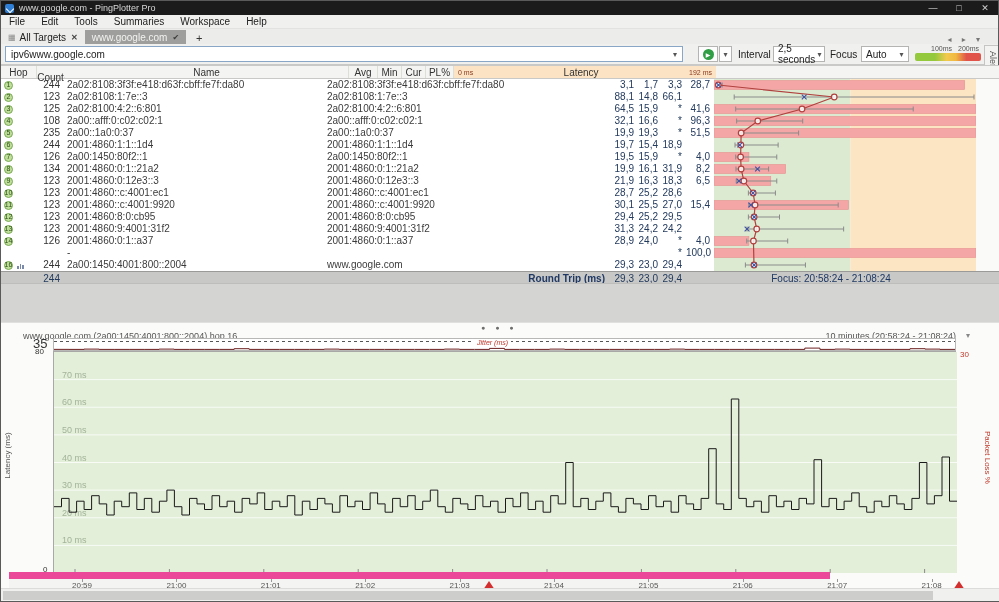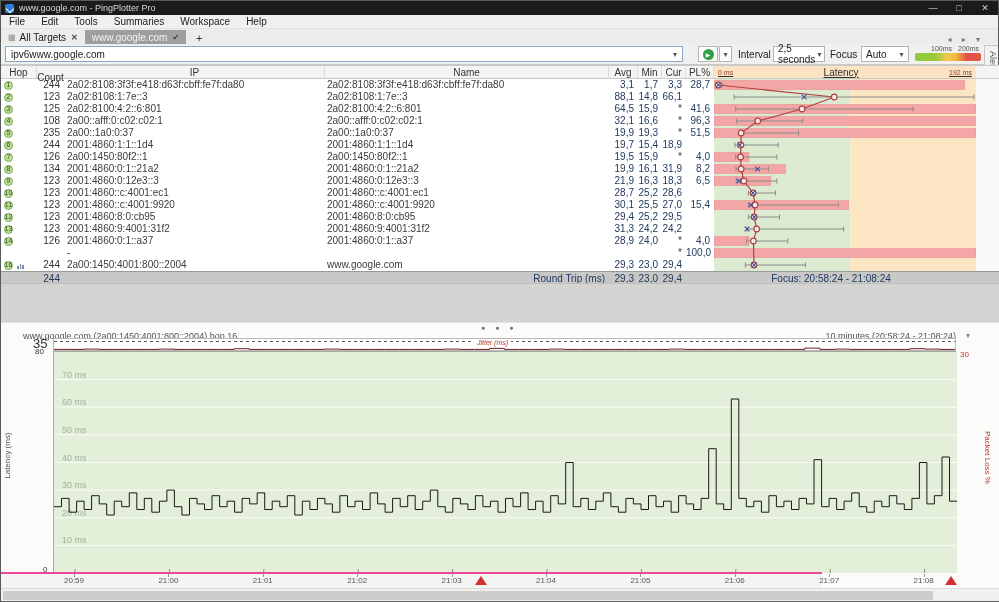--- a/index.html
+++ b/index.html
@@ -52,42 +52,42 @@
   #scale-labels span:last-child { margin-left:6px; }
   #scale-bar { height:8px; margin-top:1px; background:linear-gradient(90deg,#94c83d 0%,#94c83d 30%,#f2c94c 48%,#f0b840 62%,#e0544a 78%,#e0544a 100%); border-radius:2px; }
   #alerts-tab { position:absolute; right:0px; top:44px; width:14px; height:36px; background:#f3f3f1; border:1px solid #c5c5c3; border-right:0; writing-mode:vertical-rl; text-align:center; font-size:9px; color:#555; }
 
   
   #hop-section { position:absolute; left:0; top:64px; width:999px; height:218px; background:#fff; }
   #grid-header { position:absolute; left:0; top:0; height:14px; width:999px; background:#f4f4f2; border-top:1px solid #c9c9c7; border-bottom:1px solid #c9c9c7; display:flex; font-size:10px; color:#333; }
   .hc { border-right:1px solid #ddddda; display:flex; align-items:center; justify-content:center; }
   .hc.hop { width:36px; } .hc.count { width:28px;margin-top:11px; } .hc.ip { width:260px; } .hc.name { width:284px; }
   .hc.avg { width:29px; } .hc.min { width:24px; } .hc.cur { width:24px; } .hc.pl { width:28px; }
-  .hc.lat { width:262px; background:#fbe3c3; justify-content:space-between; padding:0 4px; border-right:0;text-decoration:underline; }
+  .hc.lat { width:262px; background:#fbe3c3; justify-content:space-between; padding:0 4px; border-right:0; }
   .hc.lat .edge { font-size:7px; color:#8a3a1f; }
   .hc.lat .mid { font-size:10px; color:#333; }
   #grid-body { position:absolute; left:0; top:14px; width:713px; height:192px; }
   .trow { height:12px; display:flex; align-items:center; }
   .cell { height:12px; line-height:12px; white-space:nowrap; overflow:hidden; }
   .cell.hop { width:36px; display:flex; align-items:center; justify-content:flex-start; padding-left:3px; }
   .hopnum { width:9px; height:9px; border-radius:50%; background:#bede9a; border:1px solid #79ab56; color:#2d5016; font-size:7px; display:flex; align-items:center; justify-content:center; }
   .minigraph { display:flex; align-items:flex-end; gap:1px; margin-left:4px; height:7px; }
   .minigraph i { width:1.5px; background:#7a8aa8; display:block; }
   .cell.count { width:28px; text-align:right; padding-right:5px; color:#333; }
   .cell.ip { width:260px; color:#3b3b3b; padding-left:2px; }
   .cell.name { width:284px; color:#3b3b3b; padding-left:2px; }
   .cell.num { width:29px; text-align:right; padding-right:4px; color:#223a5e; }
   .cell.num.w24 { width:24px; }
   .cell.pl { width:28px; text-align:right; padding-right:4px; color:#223a5e; }
   #hop-chart { position:absolute; left:713px; top:14px; width:262px; height:192px; }
   #grid-right-gap { position:absolute; left:975px; top:14px; width:24px; height:192px; background:#fafaf8; }
 
   #grid-footer { position:absolute; left:0; top:206px; width:999px; height:13px; background:#c8c8c6; border-top:1px solid #9a9a98; display:flex; align-items:center; font-size:10px; }
   #grid-footer .fcount { width:64px; text-align:right; padding-right:5px; color:#223a5e; }
-  #grid-footer .flabel { width:544px; text-align:right; color:#1f3864; font-weight:normal; padding-right:4px; }
+  #grid-footer .flabel { width:544px; text-align:right; color:#1f3864; font-weight:bold; padding-right:4px; }
   #grid-footer .fv { width:29px; text-align:right; padding-right:4px; color:#223a5e; }
   #grid-footer .fv.w24 { width:24px; }
   #grid-footer .ffocus { flex:1; text-align:center; padding-right:24px; color:#1f3864; }
 
   
   #gap { position:absolute; left:0; top:282px; width:999px; height:39px; background:#d4d4d2; border-top:1px solid #bdbdbb; }
 
   
   #timeline-pane { position:absolute; left:0; top:321px; width:999px; height:266px; background:#fbfbf9; border-top:1px solid #e0e0de; }
   #handle-dots { position:absolute; left:480px; top:1px; color:#6e6e6c; font-size:7px; letter-spacing:4px; }
@@ -96,21 +96,21 @@
   #tl-range-drop { position:absolute; right:30px; top:8px; font-size:8px; color:#888; }
   #jitter-band { position:absolute; left:52px; top:15px; width:903px; height:13px; background:#fff; border:1px solid #b8b8b6; }
   #jitter-label { position:absolute; left:420px; top:0px; font-size:7px; font-style:italic; color:#c0392b; background:#fff; padding:0 3px; z-index:2; }
   #jitter-max { position:absolute; left:32px; top:13px; font-size:13px; color:#333; }
   #plot { position:absolute; left:52px; top:28px; width:903px; height:221px; border:1px solid #a8a8a6; }
   #lat-max { position:absolute; left:34px; top:24px; font-size:8px; color:#333; }
   #lat-min { position:absolute; left:42px; top:242px; font-size:8px; color:#333; }
   #ylab { position:absolute; left:-24px; top:128px; font-size:8px; color:#555; transform:rotate(-90deg); width:60px; text-align:center; }
   #pl-max { position:absolute; left:959px; top:27px; font-size:8px; color:#c0392b; }
   #ylab-right { position:absolute; right:-22px; top:130px; font-size:8px; color:#c0392b; transform:rotate(90deg); width:70px; text-align:center; }
-  #xaxis { position:absolute; left:0; top:249px; width:821px; height:17px; background:#f4f4f2; border-top:2px solid #ec4899; }
+  #xaxis { position:absolute; left:8px; top:249px; width:821px; height:17px; background:#f4f4f2; border-top:7px solid #ec4899; }
   .xtick { position:absolute; top:2px; font-size:8px; color:#555; transform:translateX(-50%); }
   .xmark { position:absolute; top:0; width:1px; height:3px; background:#999; }
   .loss-tri { position:absolute; top:2px; width:0; height:0; border-left:6px solid transparent; border-right:6px solid transparent; border-bottom:9px solid #d32f2f; transform:translateX(-50%); }
 
   
   #hscroll { position:absolute; left:0; top:587px; width:999px; height:13px; background:#f0f0ee; border-top:1px solid #dcdcda; }
   #hthumb { position:absolute; left:2px; top:2px; width:930px; height:9px; background:#cdcdcb; }
 </style>
 </head>
 <body>
@@ -176,21 +176,20 @@
       </div>
       <div id="scale-bar"></div>
     </div>
   </div>
   <div id="alerts-tab">Alerts</div>
 
   <div id="hop-section">
     <div id="grid-header">
       <div class="hc hop">Hop</div>
       <div class="hc count">Count</div>
-      <div class="hc ip">IP</div>
       <div class="hc name">Name</div>
       <div class="hc avg">Avg</div>
       <div class="hc min">Min</div>
       <div class="hc cur">Cur</div>
       <div class="hc pl">PL%</div>
       <div class="hc lat">
         <span class="edge">0 ms</span>
         <span class="mid">Latency</span>
         <span class="edge">192 ms</span>
       </div>

